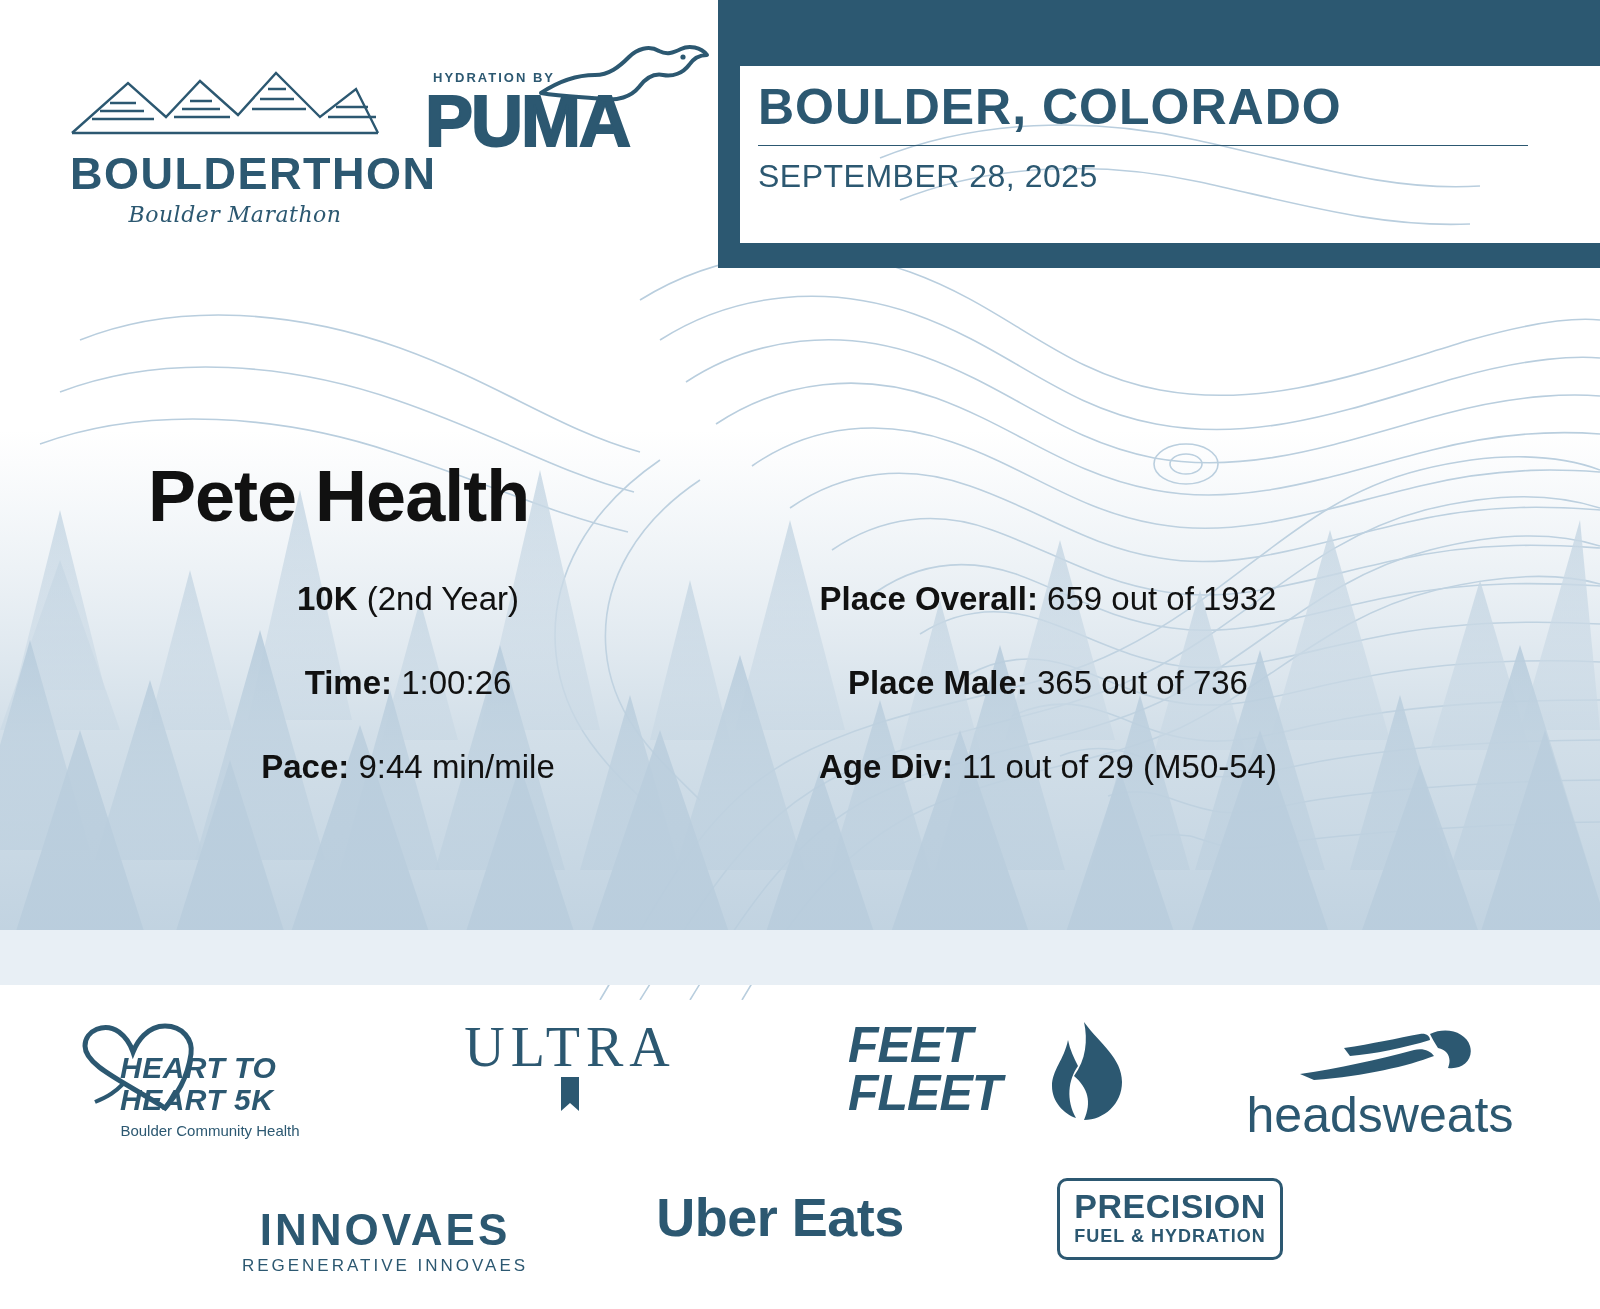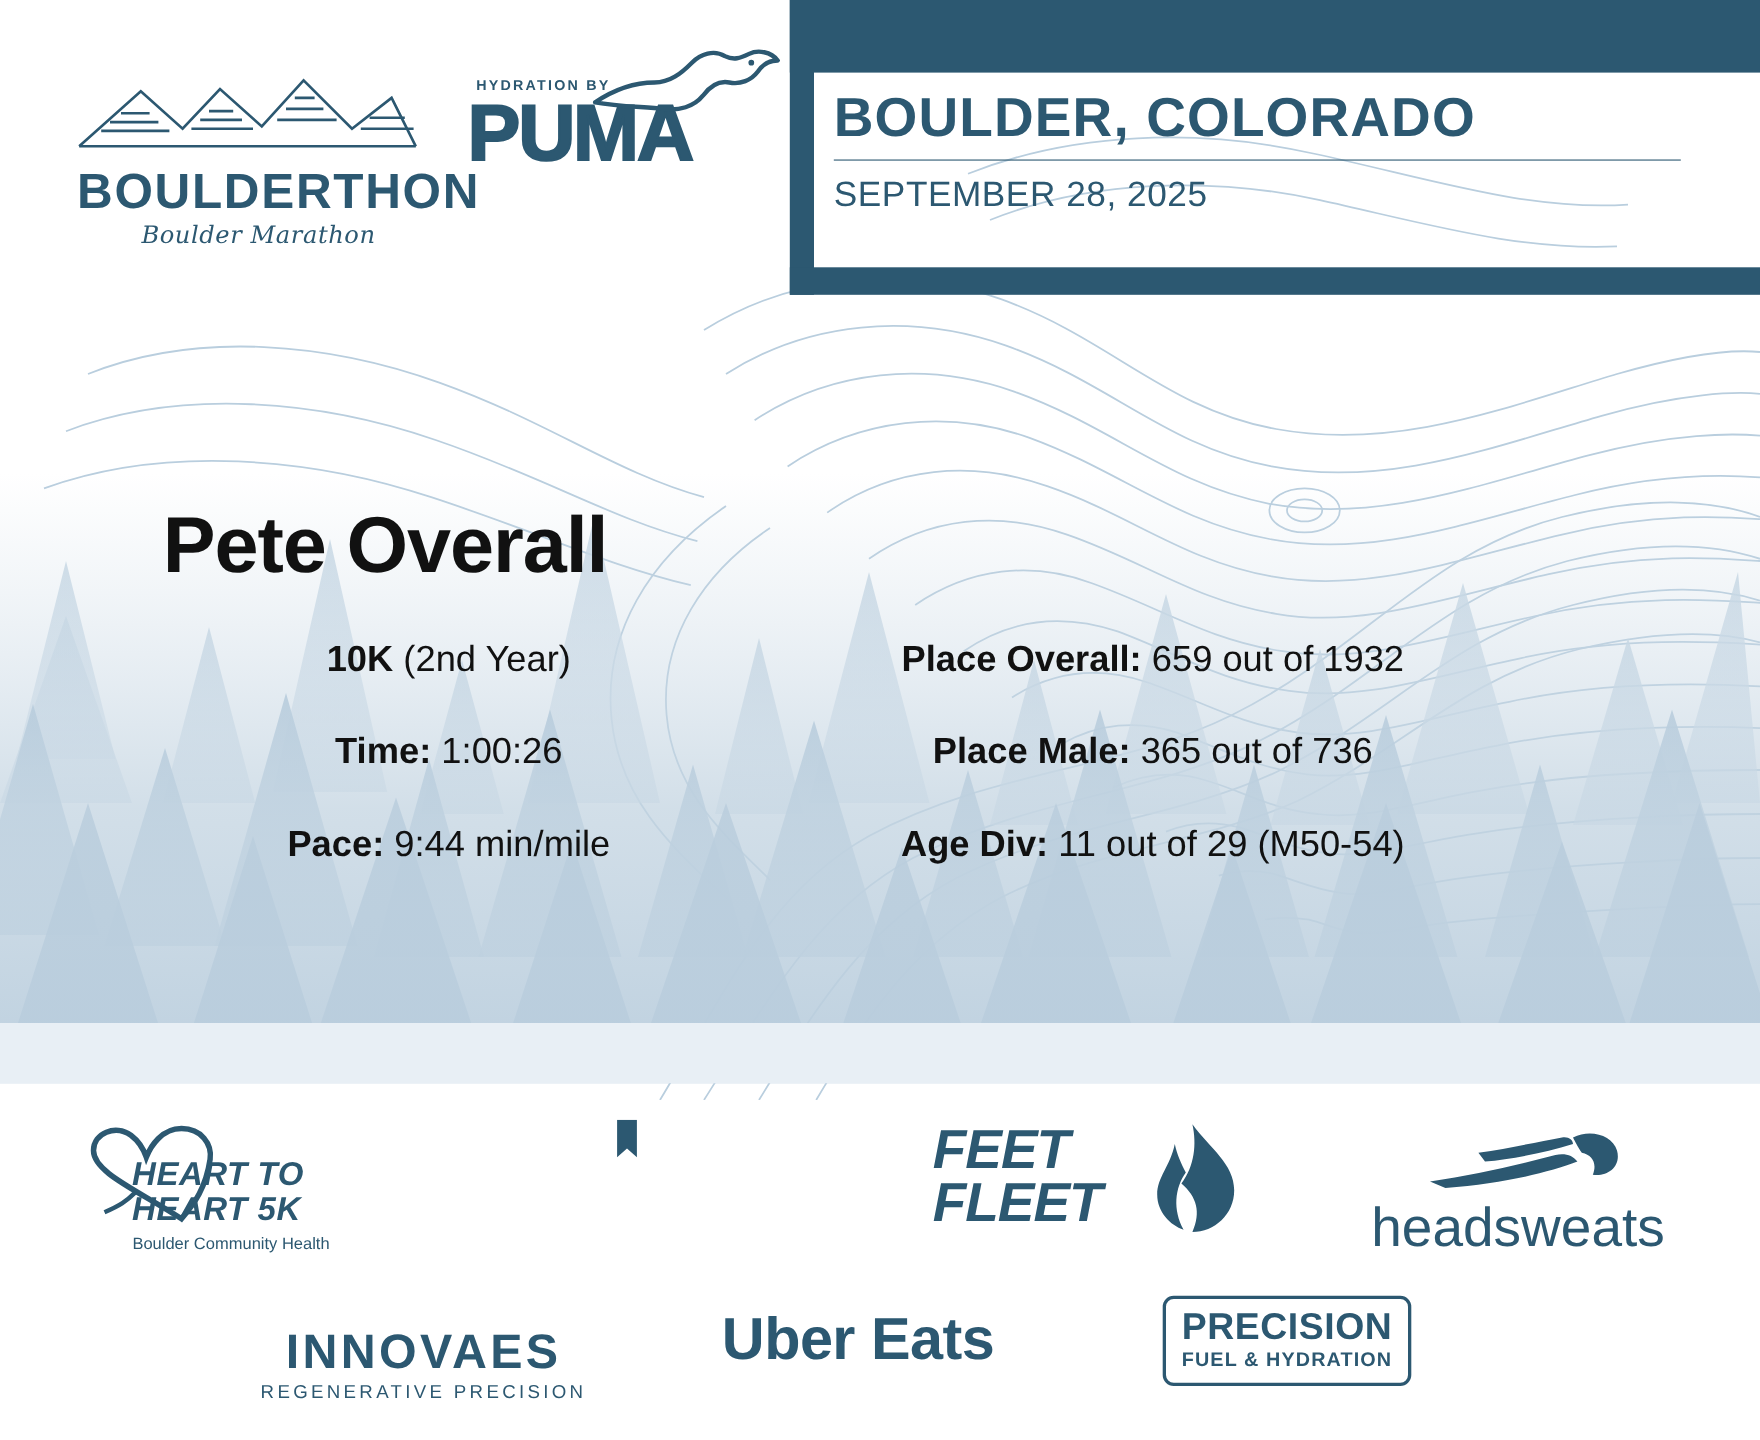--- a/index.html
+++ b/index.html
@@ -483,21 +483,21 @@
       <div class="loc-bar-bottom"></div>
       <div class="loc-inner">
         <div class="loc-city">BOULDER, COLORADO</div>
         <div class="loc-rule"></div>
         <div class="loc-date">SEPTEMBER 28, 2025</div>
       </div>
     </div>
   </div>
 
   <div class="results">
-    <div class="runner-name">Pete Overall</div>
+    <div class="runner-name">Pete Health</div>
 
     <div class="stats-left">
       <div class="stat-row">
         <span class="stat-label">10K</span>
         <span class="stat-value">(2nd Year)</span>
       </div>
       <div class="stat-row">
         <span class="stat-label">Time:</span>
         <span class="stat-value">1:00:26</span>
       </div>
@@ -535,20 +535,21 @@
           </svg>
           <div style="position:absolute; left:60px; top:32px; text-align:left;">
             <div class="h2h-title">HEART TO</div>
             <div class="h2h-title">HEART 5K</div>
           </div>
         </div>
         <div class="h2h-sub">Boulder Community Health</div>
       </div>
 
       <div class="sp sp-michelob">
+        <div class="mich-ultra">ULTRA</div>
         <svg width="30" height="40" viewBox="0 0 30 40" xmlns="http://www.w3.org/2000/svg">
           <path d="M6 0 L24 0 L24 34 L15 26 L6 34 Z" fill="#2c5871"></path>
         </svg>
       </div>
 
       <div class="sp sp-fleet">
         <div style="position:relative;">
           <div class="fleet-word">FEET</div>
           <div class="fleet-word">FLEET</div>
           <svg width="110" height="110" viewBox="0 0 110 110" style="position:absolute; left:200px; top:-4px;" xmlns="http://www.w3.org/2000/svg">
@@ -566,21 +567,21 @@
         </svg>
         <div class="heads-word">headsweats</div>
       </div>
 
     </div>
 
     <div class="sponsor-row-2">
 
       <div class="sp sp-innovaes">
         <div class="inno-word">INNOVAES</div>
-        <div class="inno-sub">REGENERATIVE PRECISION</div>
+        <div class="inno-sub">REGENERATIVE INNOVAES</div>
       </div>
 
       <div class="sp sp-uber">
         <div class="uber-word">Uber Eats</div>
       </div>
 
       <div class="sp sp-precision">
         <div class="prec-box">
           <div class="prec-word">PRECISION</div>
           <div class="prec-sub">FUEL &amp; HYDRATION</div>

